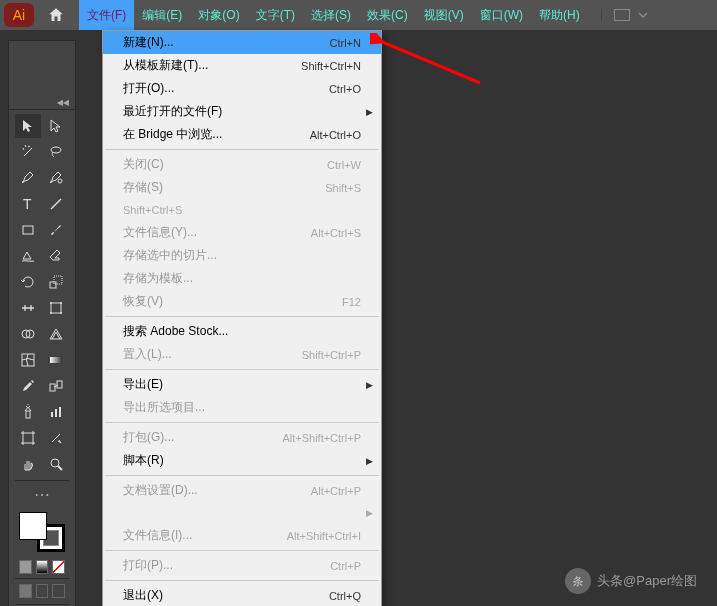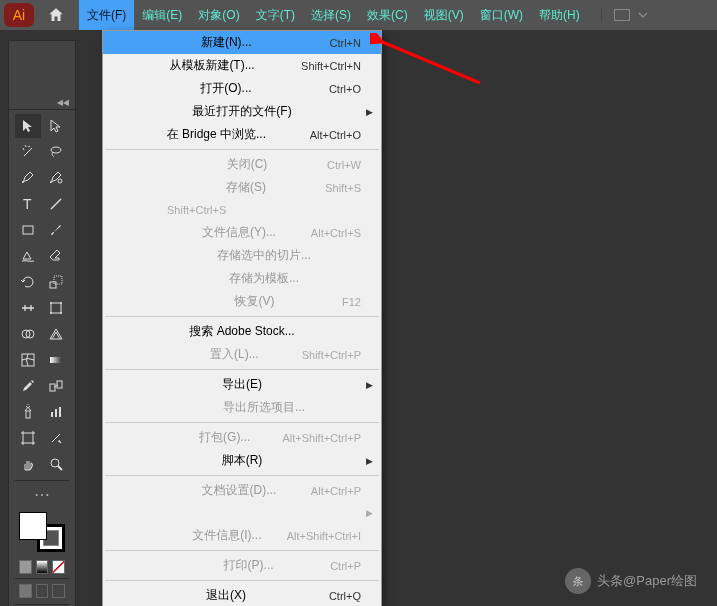--- a/index.html
+++ b/index.html
@@ -3,21 +3,21 @@
 <meta charset="utf-8">
 <style>
 * { margin: 0; padding: 0; box-sizing: border-box; font-family: "Microsoft YaHei", Arial, sans-serif; }
 body { width: 717px; height: 606px; background: #333333; overflow: hidden; position: relative; }
 
 .titlebar { height: 30px; background: #535353; display: flex; align-items: center; padding: 0 4px; }
 .app-logo { width: 30px; height: 24px; background: #7f1d1d; color: #ff9a00; font-weight: normal; font-size: 14px; display: flex; align-items: center; justify-content: center; margin-right: 8px; border-radius: 6px; }
 .home-btn { width: 28px; height: 24px; display: flex; align-items: center; justify-content: center; color: #e0e0e0; margin-right: 4px; }
 .menubar { display: flex; height: 30px; align-items: stretch; }
 .menu-item { padding: 0 8px; font-size: 12px; color: #5eead4; display: flex; align-items: center; white-space: nowrap; }
-.menu-item.active { background: #46a0f5; color: #0f172a; }
+.menu-item.active { background: #46a0f5; color: #701a75; }
 .menu-sep { width: 1px; background: #444; margin: 4px 2px; }
 .layout-icons { display: flex; gap: 8px; margin-left: 8px; padding-left: 12px; border-left: 1px solid #444; align-items: center; }
 .layout-icon { width: 16px; height: 12px; border: 1px solid #888; }
 
 .workspace { display: flex; height: calc(100% - 30px); }
 .tool-panel-wrap { width: 68px; background: #434343; padding-top: 55px; display: flex; flex-direction: column; align-items: center; border: 1px solid #2a2a2a; margin: 10px 0 0 8px; height: fit-content; }
 .collapse-row { width: 100%; height: 14px; display: flex; justify-content: flex-end; padding-right: 6px; align-items: center; border-bottom: 1px solid #2a2a2a; }
 .collapse-tri { font-size: 8px; color: #aaa; }
 .tools-grid { display: grid; grid-template-columns: 26px 26px; gap: 2px; padding: 4px 3px; }
 .tool { width: 26px; height: 24px; display: flex; align-items: center; justify-content: center; color: #ddd; font-size: 14px; position: relative; }
@@ -30,23 +30,23 @@
 .sw-stroke::after { content:""; position:absolute; inset:3px; border:1px solid #888; background:#535353; }
 .mini-row { display: flex; gap: 4px; grid-column: span 2; padding: 2px 4px; justify-content: center; }
 .mini { width: 14px; height: 14px; border: 1px solid #666; }
 .mini.red { background: linear-gradient(135deg, #fff 45%, red 45%, red 55%, #fff 55%); }
 .mini.grad { background: linear-gradient(#fff, #000); }
 .mini.solid { background: #999; }
 
 .canvas-area { flex: 1; background: #333; position: relative; }
 
 .dropdown { position: absolute; top: 30px; left: 102px; width: 280px; background: #f0f0f0; border: 1px solid #999; box-shadow: 3px 3px 8px rgba(0,0,0,0.4); z-index: 100; }
-.dd-item { display: flex; align-items: center; padding: 3px 20px 3px 20px; font-size: 12px; color: #000; position: relative; min-height: 22px; text-align: center; }
+.dd-item { display: flex; align-items: center; padding: 3px 20px 3px 20px; font-size: 12px; color: #000; position: relative; min-height: 22px; }
 .dd-item.highlighted { background: #46a0f5; }
-.dd-item.disabled { color: #999; margin-left: 44px; }
+.dd-item.disabled { color: #999; }
 .dd-label { flex: 1; }
 .dd-shortcut { font-size: 11px; color: #333; }
 .dd-item.disabled .dd-shortcut { color: #aaa; }
 .dd-arrow { position: absolute; right: 8px; font-size: 9px; color: #333; }
 .dd-item.disabled .dd-arrow { color: #aaa; }
 .dd-sep { height: 1px; background: #ccc; margin: 3px 2px; }
 
 .arrow-annotation { position: absolute; top: 33px; left: 370px; z-index: 200; pointer-events: none; }
 
 .watermark { position: absolute; bottom: 12px; right: 20px; display: flex; align-items: center; gap: 6px; color: #999; font-size: 13px; z-index: 50; pointer-events:none; }

